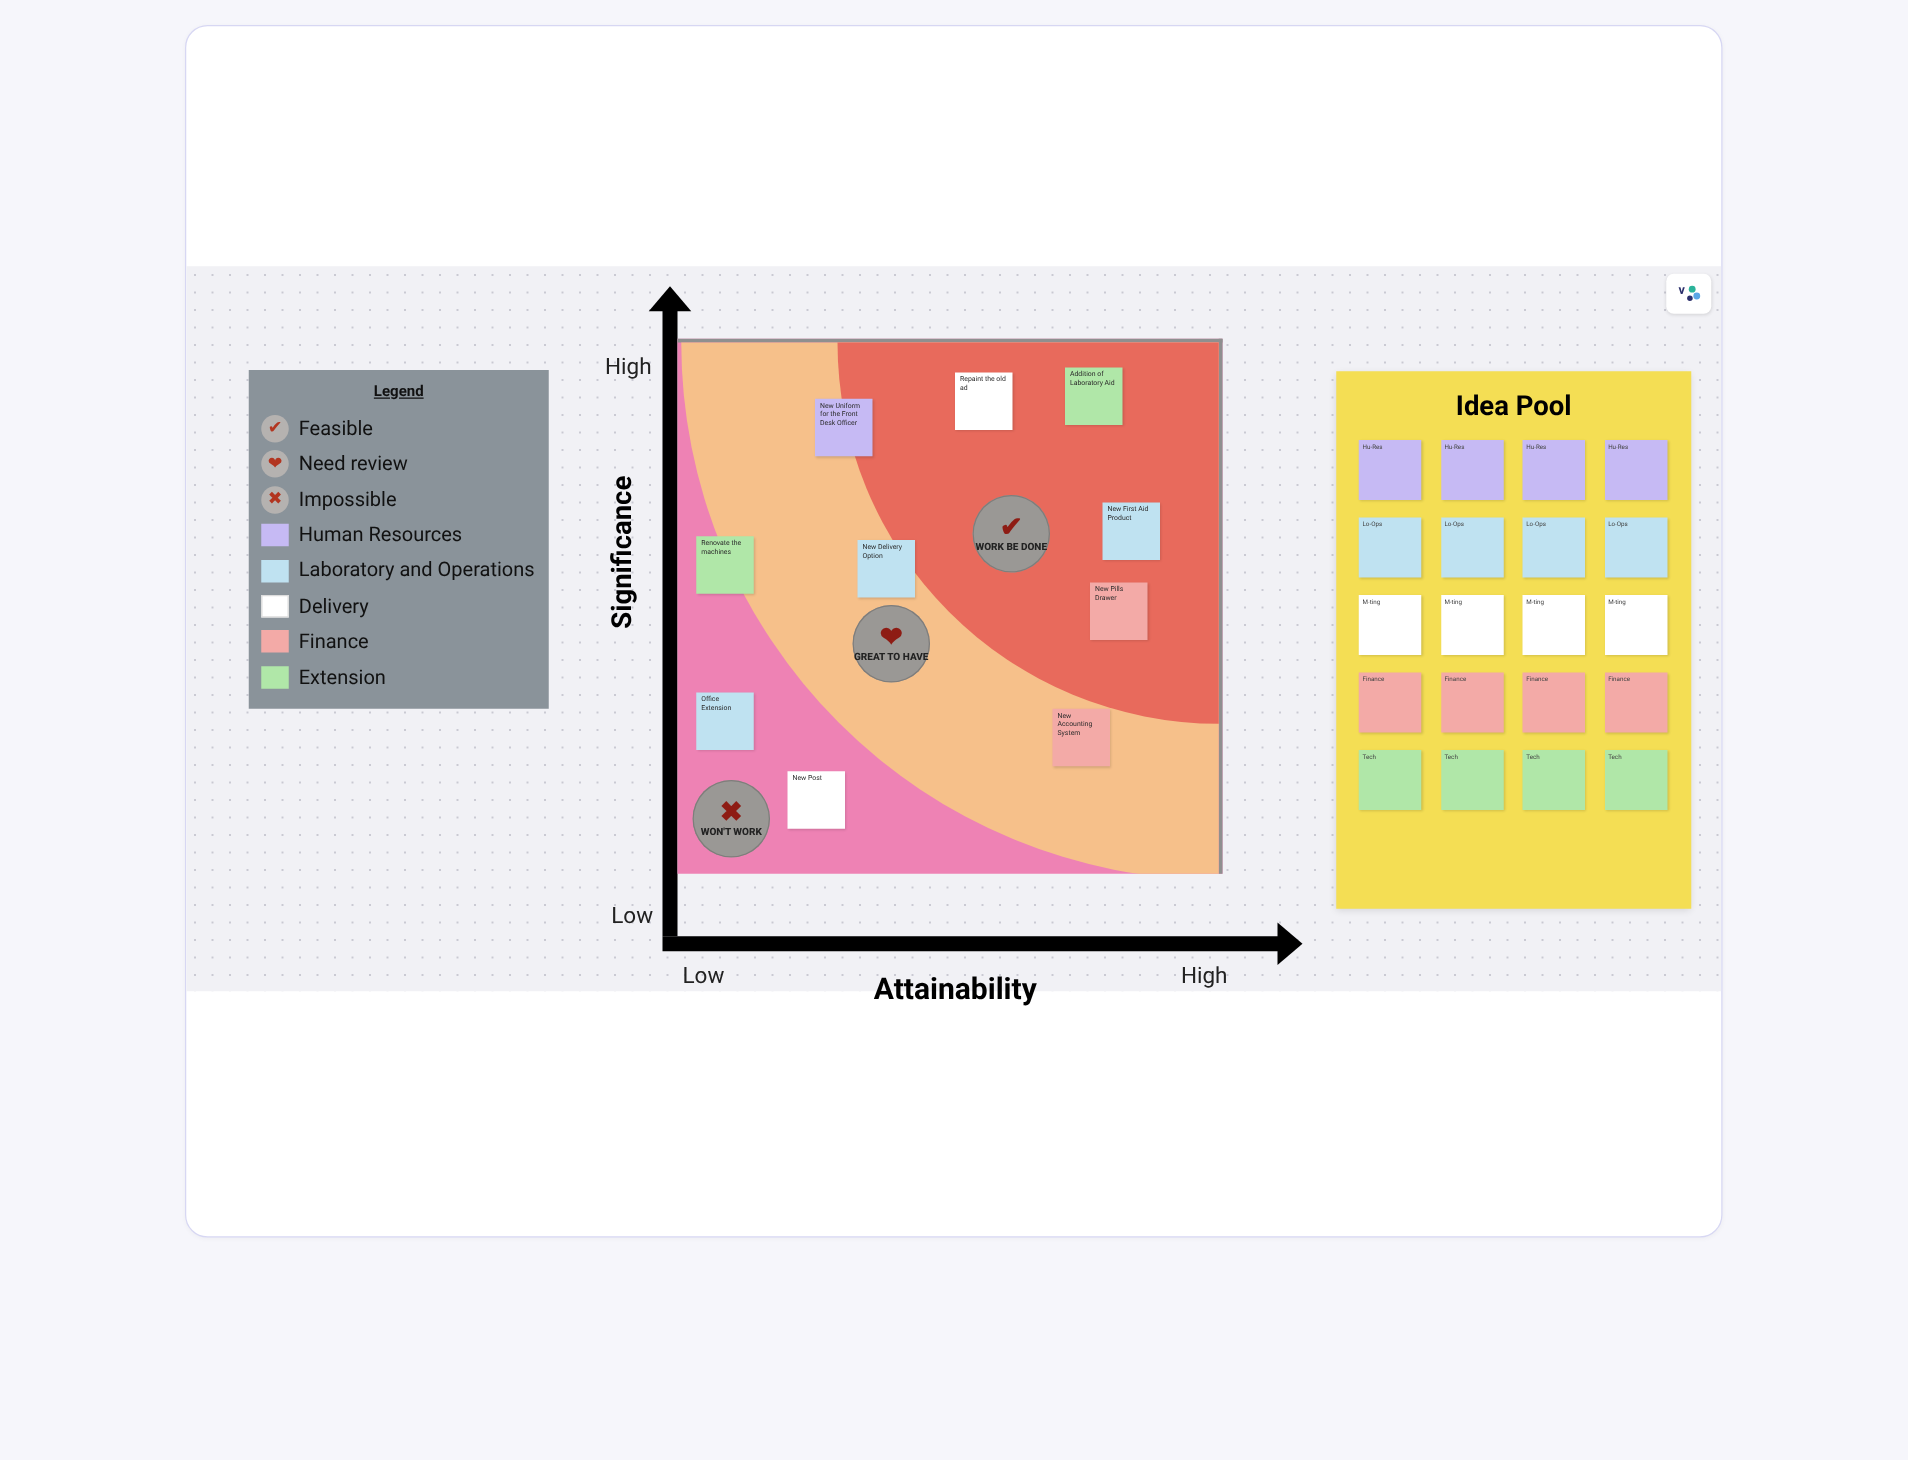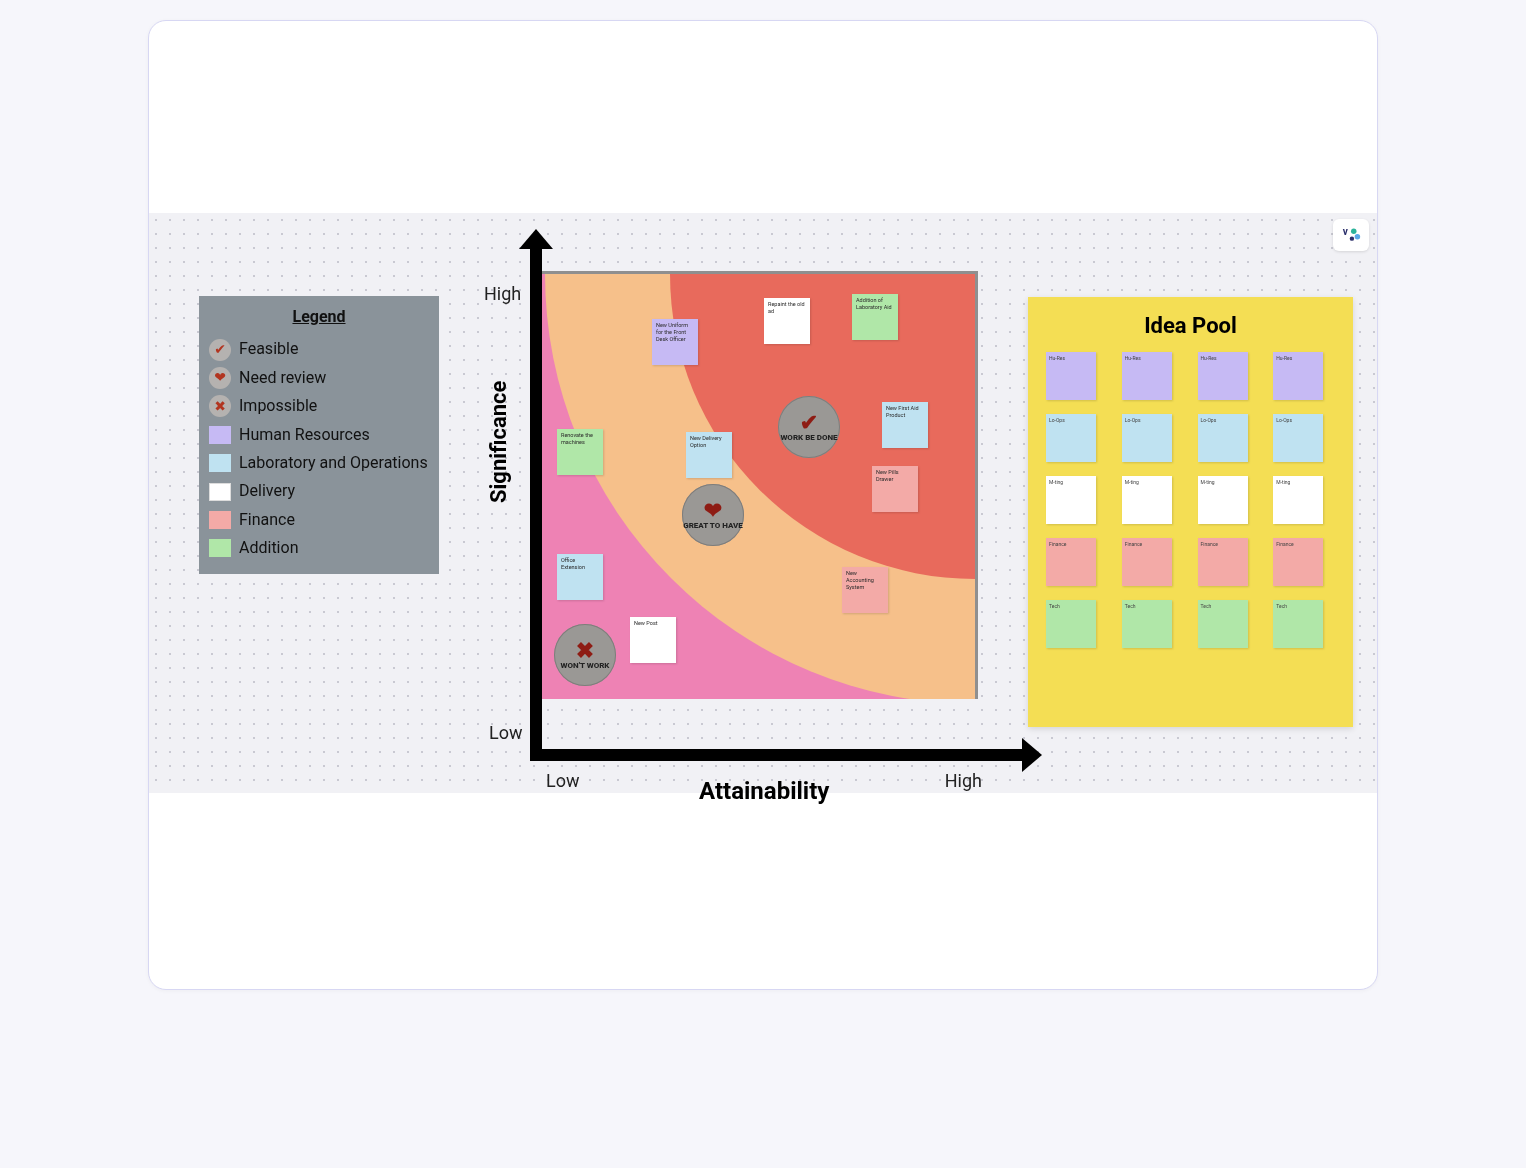--- a/index.html
+++ b/index.html
@@ -37,21 +37,21 @@
   .watermark-btn svg { width: 22px; height: 22px; }
 
   
   .legend {
     position: absolute; left: 50px; top: 83px;
     width: 240px; background: #8a939a;
     padding: 4px 10px 10px 10px;
     font-size: 16px; line-height: 1.65; color: #111;
   }
   .legend-title {
-    text-align: center; font-weight: 700; font-size: 16px;
+    text-align: center; font-weight: 700; font-size: 12px;
     text-decoration: underline; margin: 4px 0 6px 0;
   }
   .legend-row { display: flex; align-items: center; gap: 8px; margin: 2px 0; }
   .badge {
     width: 22px; height: 22px; border-radius: 50%;
     background: #b5b2b0; display: flex; align-items: center; justify-content: center;
     font-size: 14px;
   }
   .swatch { width: 22px; height: 18px; }
   .sw-hr { background: #c6baf4; }
@@ -94,21 +94,21 @@
   }
   .c-hr { background:#c6baf4; }
   .c-lo { background:#bfe2f1; }
   .c-mk { background:#ffffff; }
   .c-fi { background:#f3aaa7; }
   .c-te { background:#b0e7a8; }
 
   
   .pool {
     position:absolute; right:24px; top:84px;
-    width:325px; height:430px; background:#f4de54;
+    width:284px; height:430px; background:#f4de54;
     padding:16px 18px 18px; box-shadow: 0 2px 6px rgba(0,0,0,0.12);
   }
   .pool-title { text-align:center; font-weight:700; font-size:22px; margin-bottom:14px; }
   .pool-grid { display:grid; grid-template-columns: repeat(4,1fr); grid-template-rows: repeat(5,1fr); gap:14px 14px; }
   .pool-note { width:50px; height:48px; font-size:5px; padding:3px 3px; color:#444; box-shadow: 1px 1px 2px rgba(0,0,0,0.15); }
 </style>
 </head>
 <body>
 
 <div class="frame">
@@ -151,21 +151,21 @@
           <div class="legend-row">
             <span class="swatch sw-mk"></span>
             <span>Delivery</span>
           </div>
           <div class="legend-row">
             <span class="swatch sw-fi"></span>
             <span>Finance</span>
           </div>
           <div class="legend-row">
             <span class="swatch sw-te"></span>
-            <span>Addition</span>
+            <span>Extension</span>
           </div>
         </div>
     </div>
 
     <div class="matrix-wrap">
       <div class="axis-y"></div>
       <div class="axis-x"></div>
       <div class="axis-label-y">Significance</div>
       <div class="axis-label-x">Attainability</div>
       <div class="tick tick-y-high">High</div>

